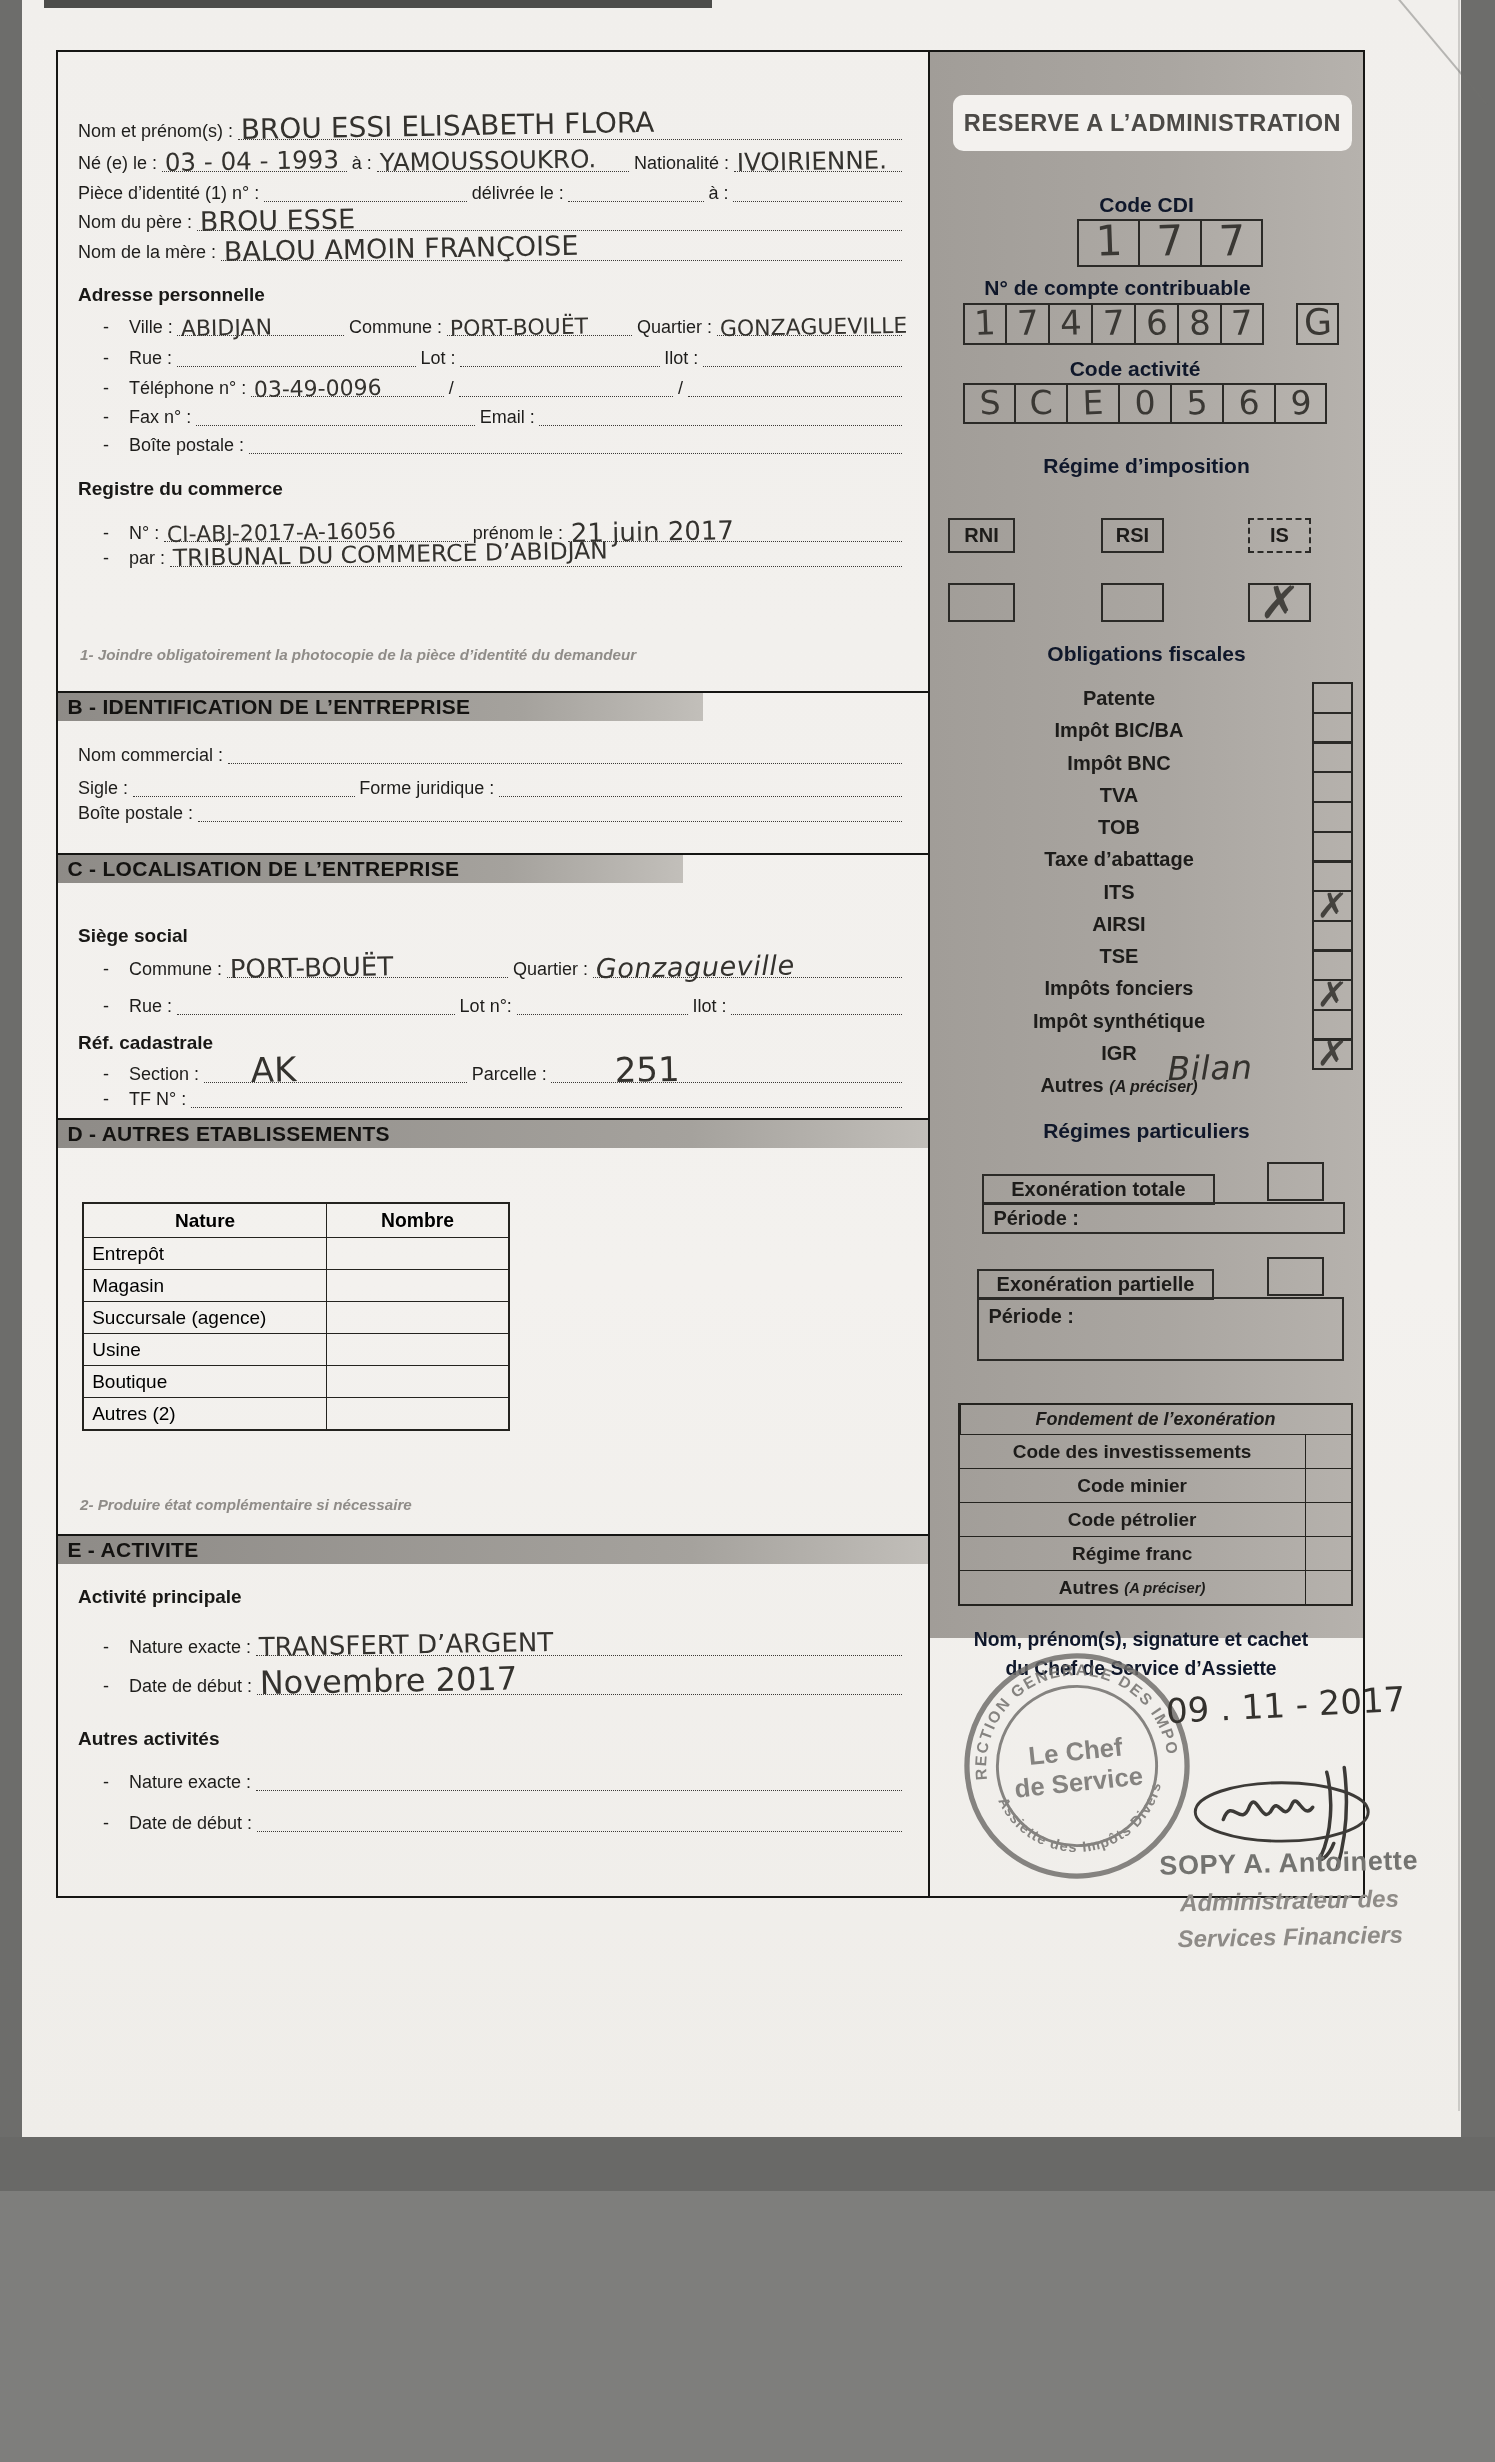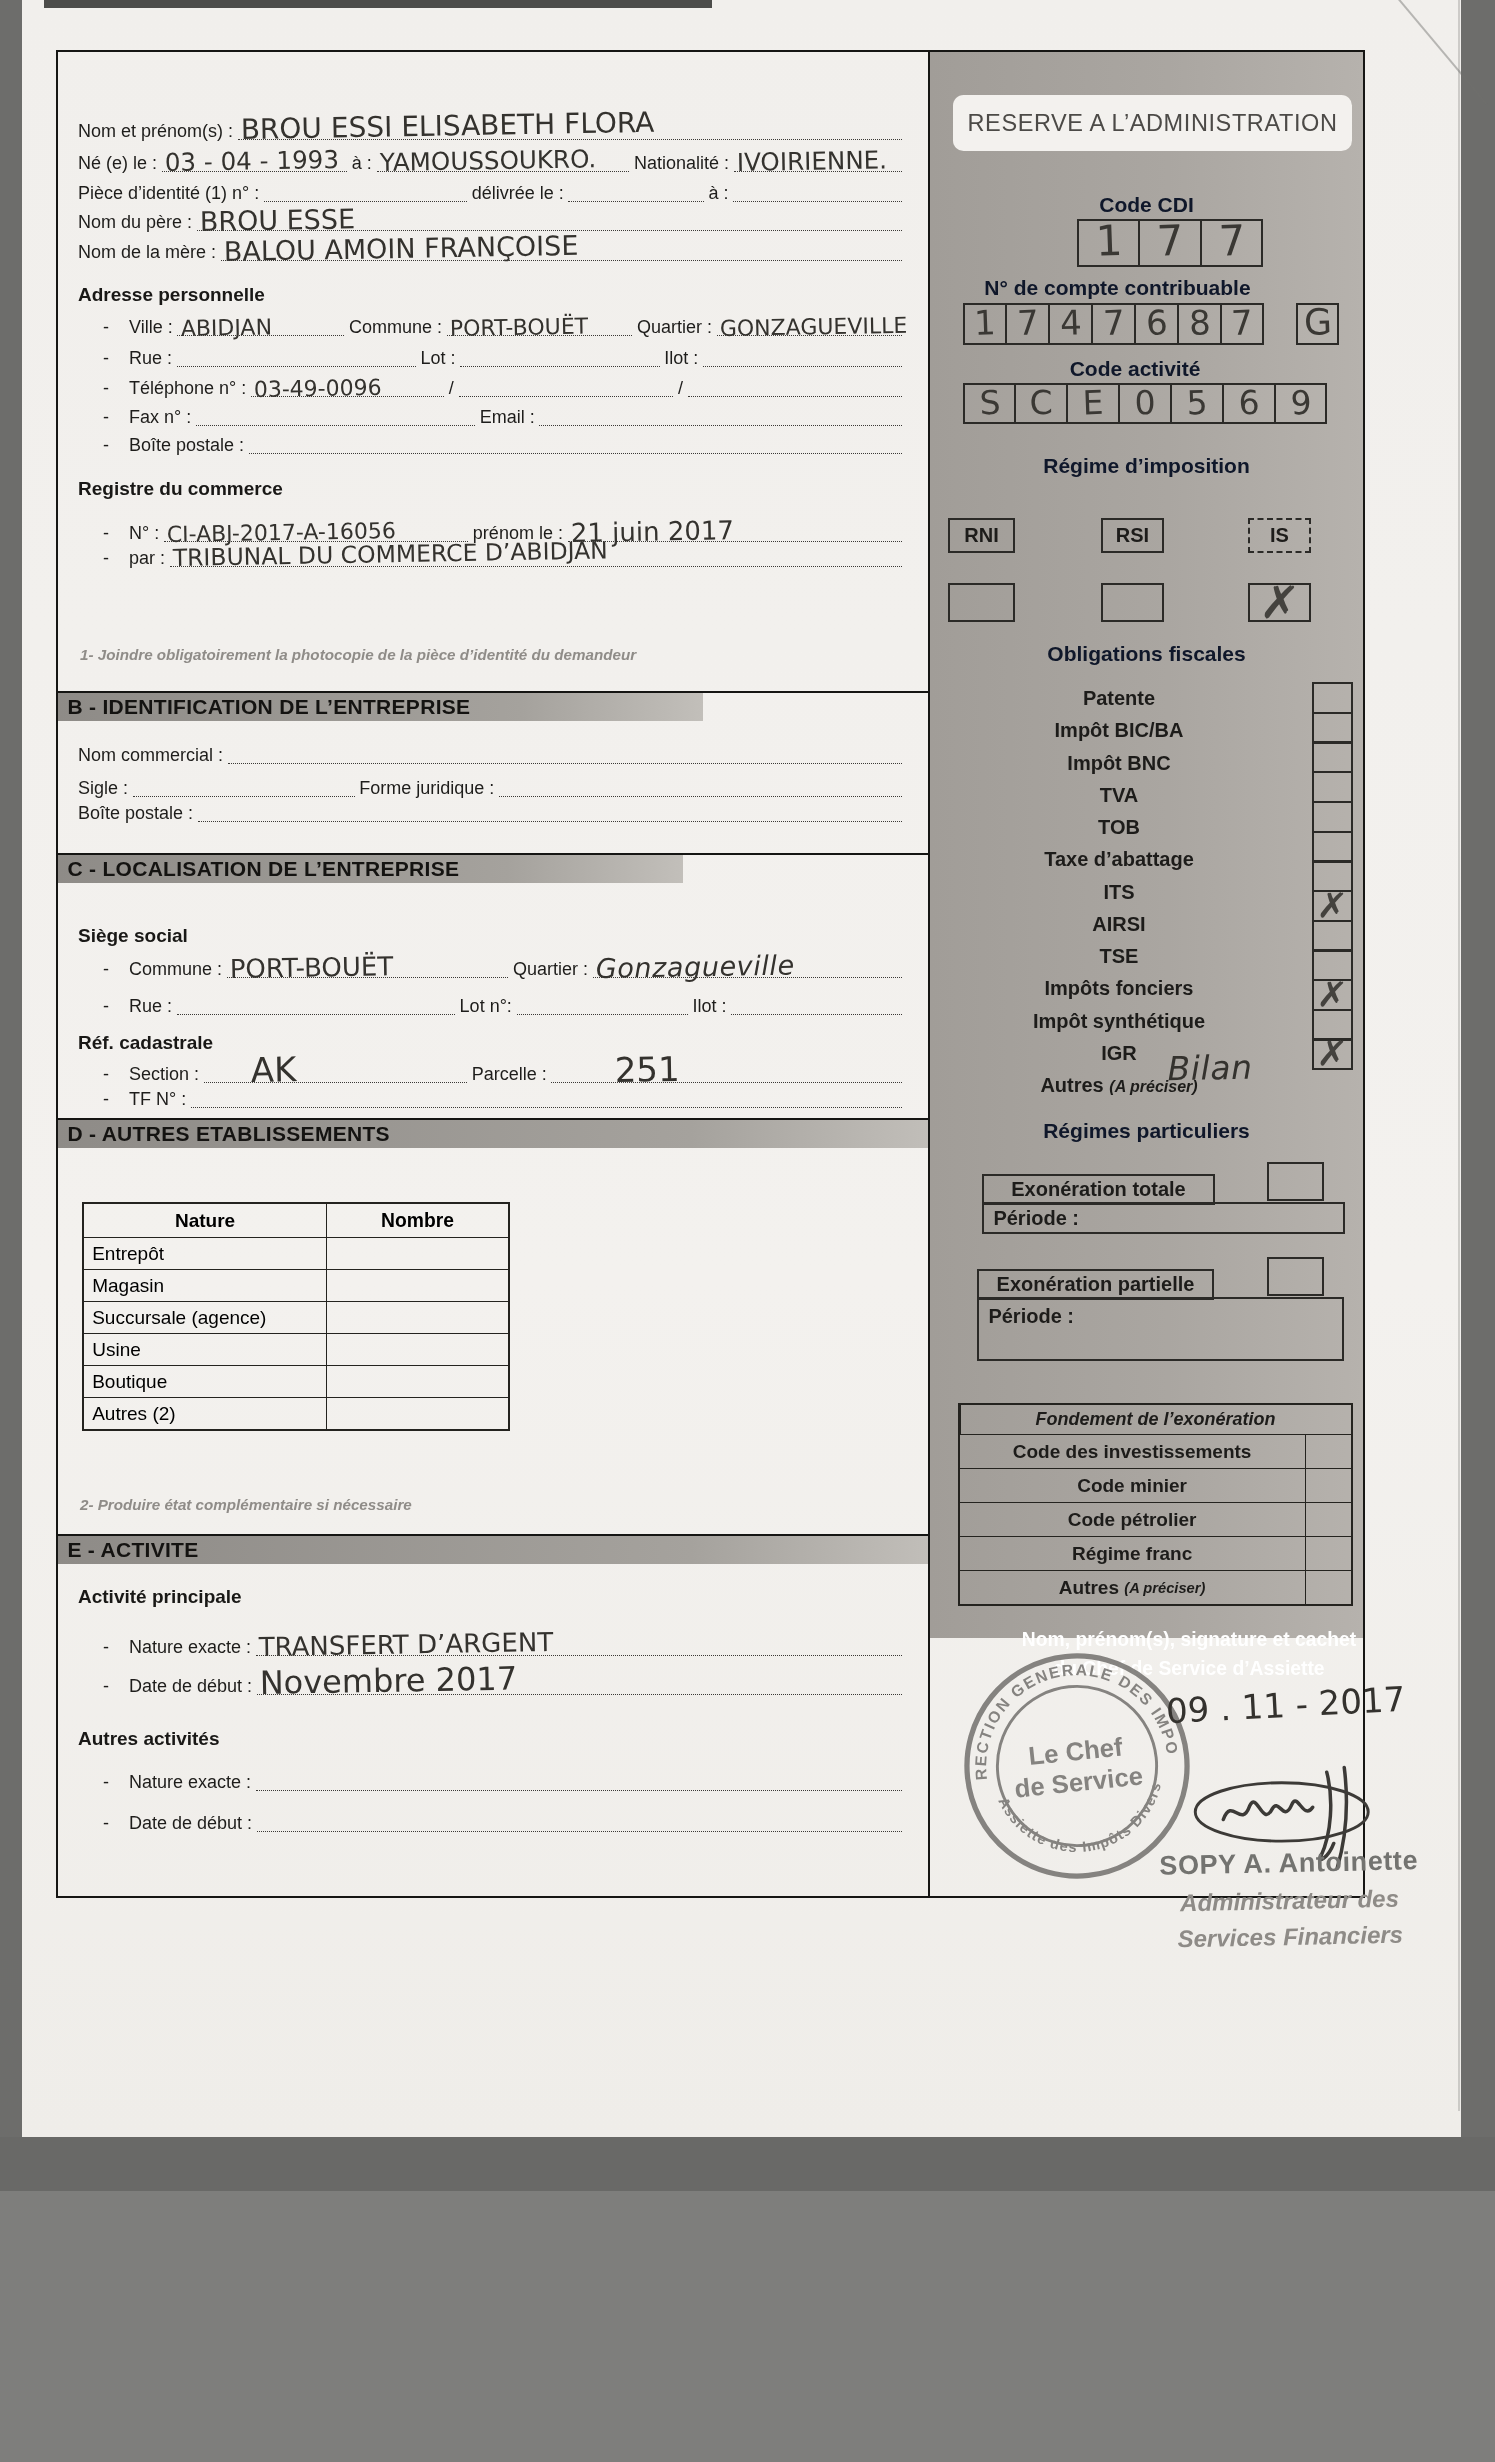--- a/index.html
+++ b/index.html
@@ -53,21 +53,21 @@
   .obl-lab{position:absolute;left:0;width:378px;text-align:center;font-weight:bold;
            font-size:20px;color:#1d1c1a;height:32px;line-height:32px;}
   .strip{position:absolute;left:382px;top:630px;width:41px;}
   .scell{width:41px;height:32px;border:2.3px solid #2b2a27;box-sizing:border-box;margin-top:-2.3px;
          display:flex;align-items:center;justify-content:center;}
   .scell:first-child{margin-top:0;}
   .fond{position:absolute;left:27.6px;top:1351px;width:395px;border:2.3px solid #24231f;box-sizing:border-box;}
   .frow{display:grid;grid-template-columns:1fr 46px;border-top:1.8px solid #24231f;height:33px;}
   .frow>div{display:flex;align-items:center;justify-content:center;font-weight:bold;font-size:19px;color:#1d1c1a;}
   .frow>div:last-child{border-left:1.8px solid #24231f;}
-  .sigtxt{position:absolute;width:422px;text-align:center;font-weight:bold;color:#ffffff;font-size:19.3px;margin-left:48px;}
+  .sigtxt{position:absolute;width:422px;text-align:center;font-weight:bold;color:#0f172a;font-size:19.3px;}
   .sopy{position:absolute;left:1134px;top:1848px;width:311px;text-align:center;z-index:30;
         transform:rotate(-1.2deg);}
   .sopy .nm{font-weight:bold;font-size:27px;color:#737370;letter-spacing:0.6px;}
   .sopy .tt{font-weight:bold;font-style:italic;font-size:24px;color:#8e8b87;margin-top:8.2px;}
   svg text{font-family:"Liberation Sans",sans-serif;}
 </style>
 </head>
 <body>
 
 <div class="side" style="left:0;width:22px"></div>
@@ -323,21 +323,21 @@
       <span class="dash">-</span>
       <span class="lbl">Date de début :</span>
       <span class="fill"></span>
     </div>
   </div>
 
   <div class="col-right">
     <div class="admin-bg"></div>
 
     <div style="position:absolute;left:23px;top:43px;width:399px;height:56px;background:#f3f1ee;border-radius:10.6px;
-                display:flex;align-items:center;justify-content:center;font-weight:normal;font-size:23.5px;color:#4c4a47;letter-spacing:0.6px;">RESERVE A L’ADMINISTRATION</div>
+                display:flex;align-items:center;justify-content:center;font-weight:bold;font-size:23.5px;color:#4c4a47;letter-spacing:0.6px;">RESERVE A L’ADMINISTRATION</div>
 
     <div class="cap" style="top:141px">Code CDI</div>
     <div class="cells" style="left:147px;top:167px">
       <div class="cell" style="width:62px;height:48px">
           <span class="hv" style="font-size:42px">1</span>
         </div>
       <div class="cell" style="width:62px;height:48px">
           <span class="hv" style="font-size:42px">7</span>
         </div>
       <div class="cell" style="width:62px;height:48px">

